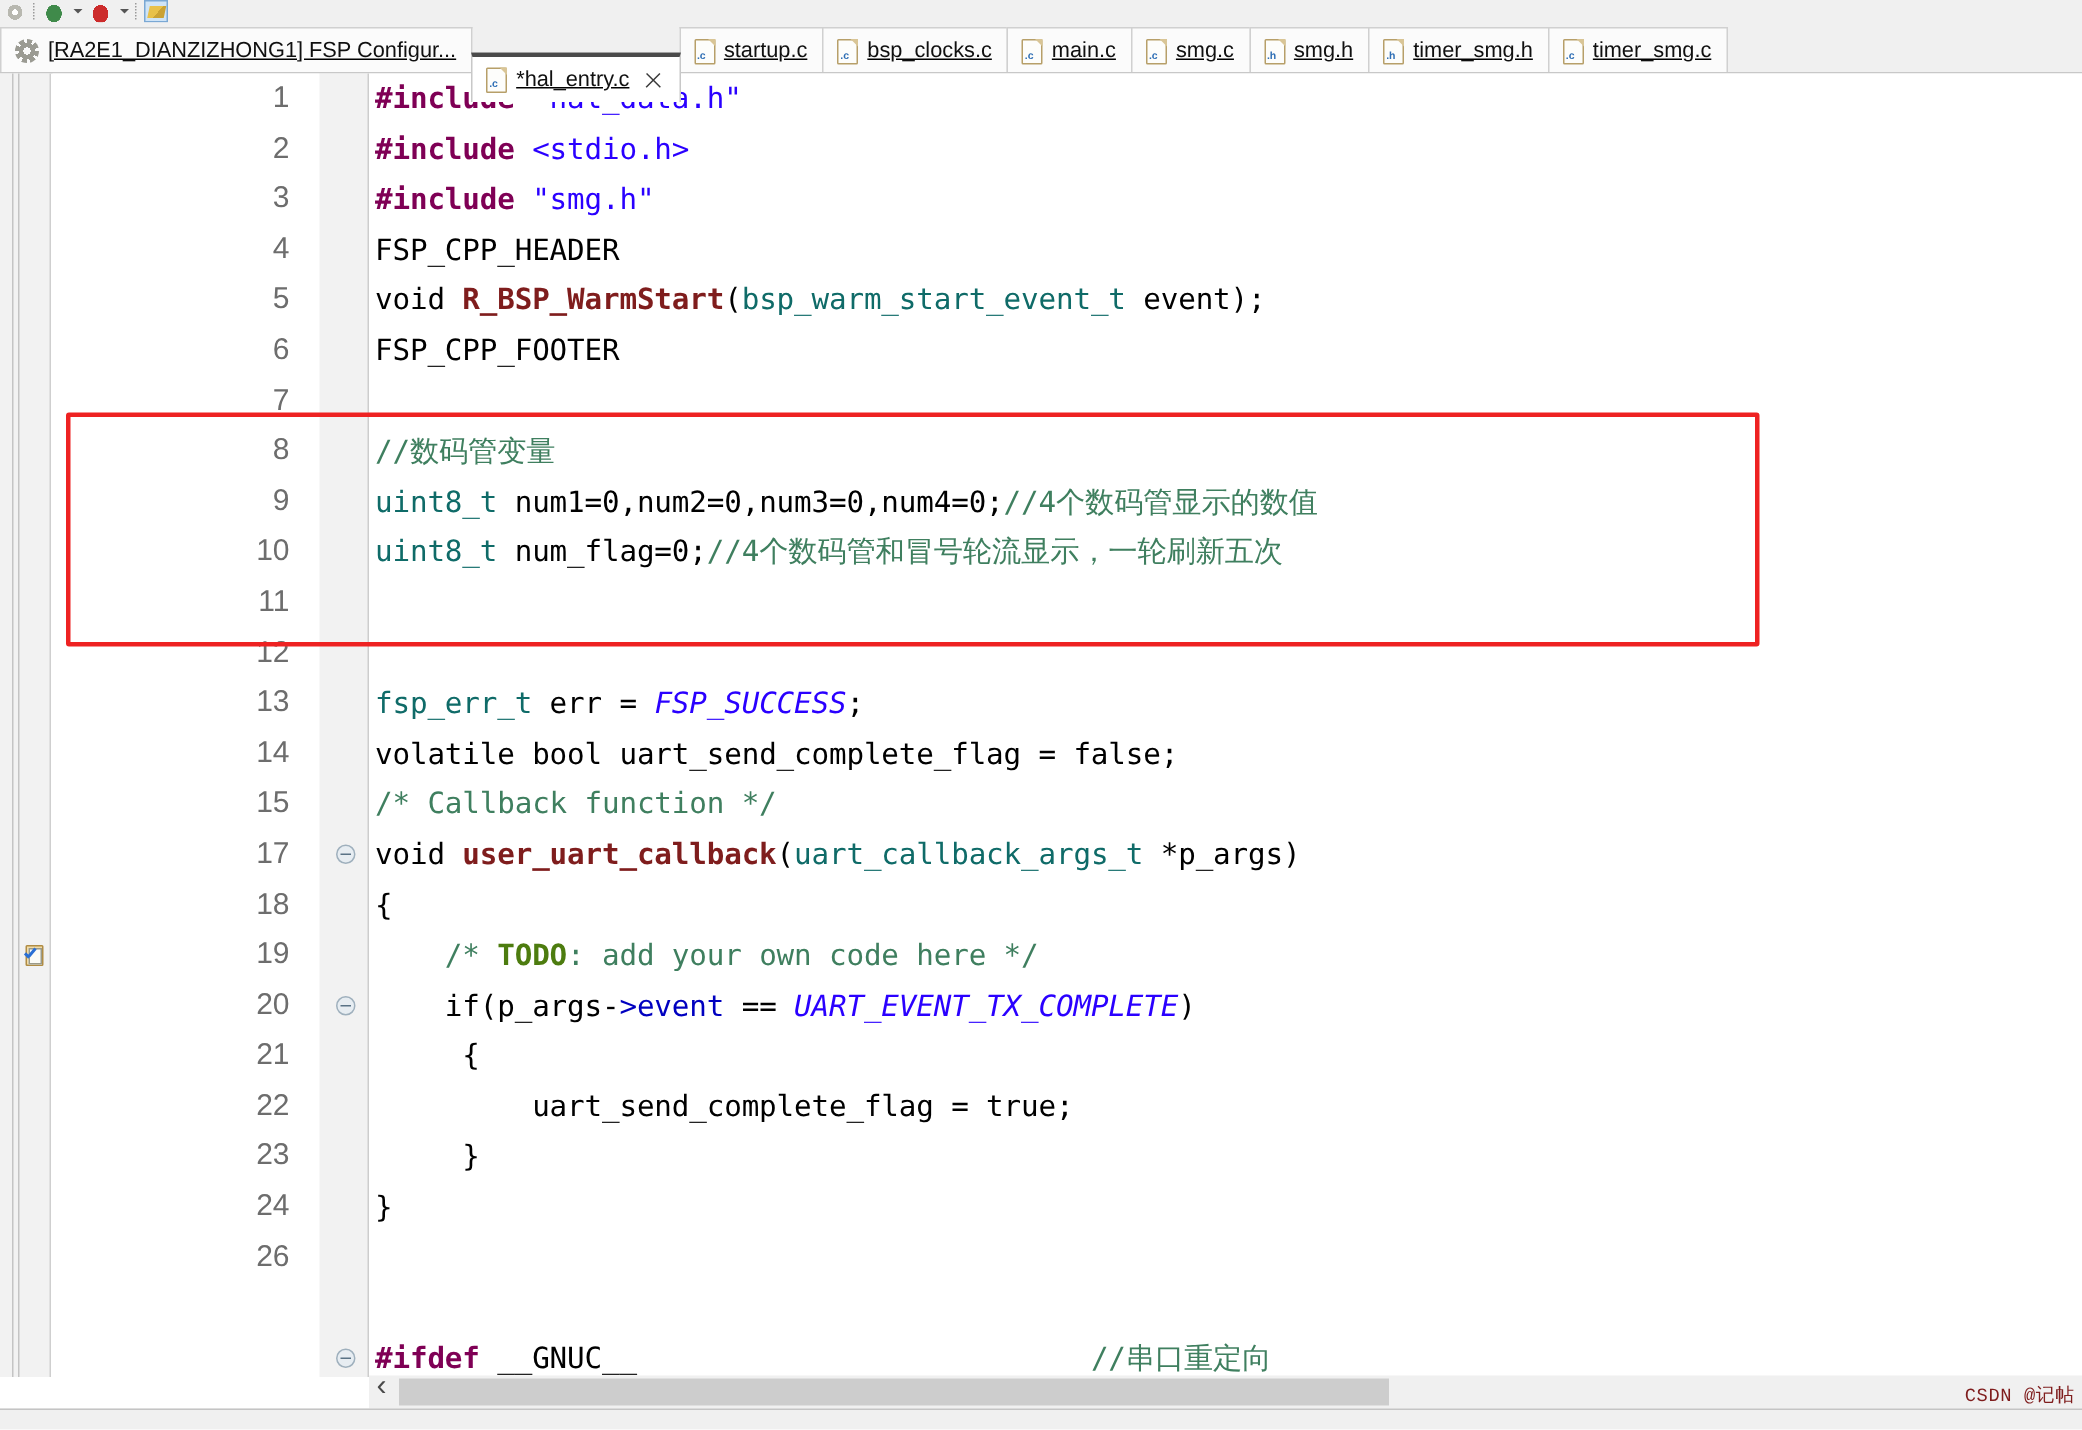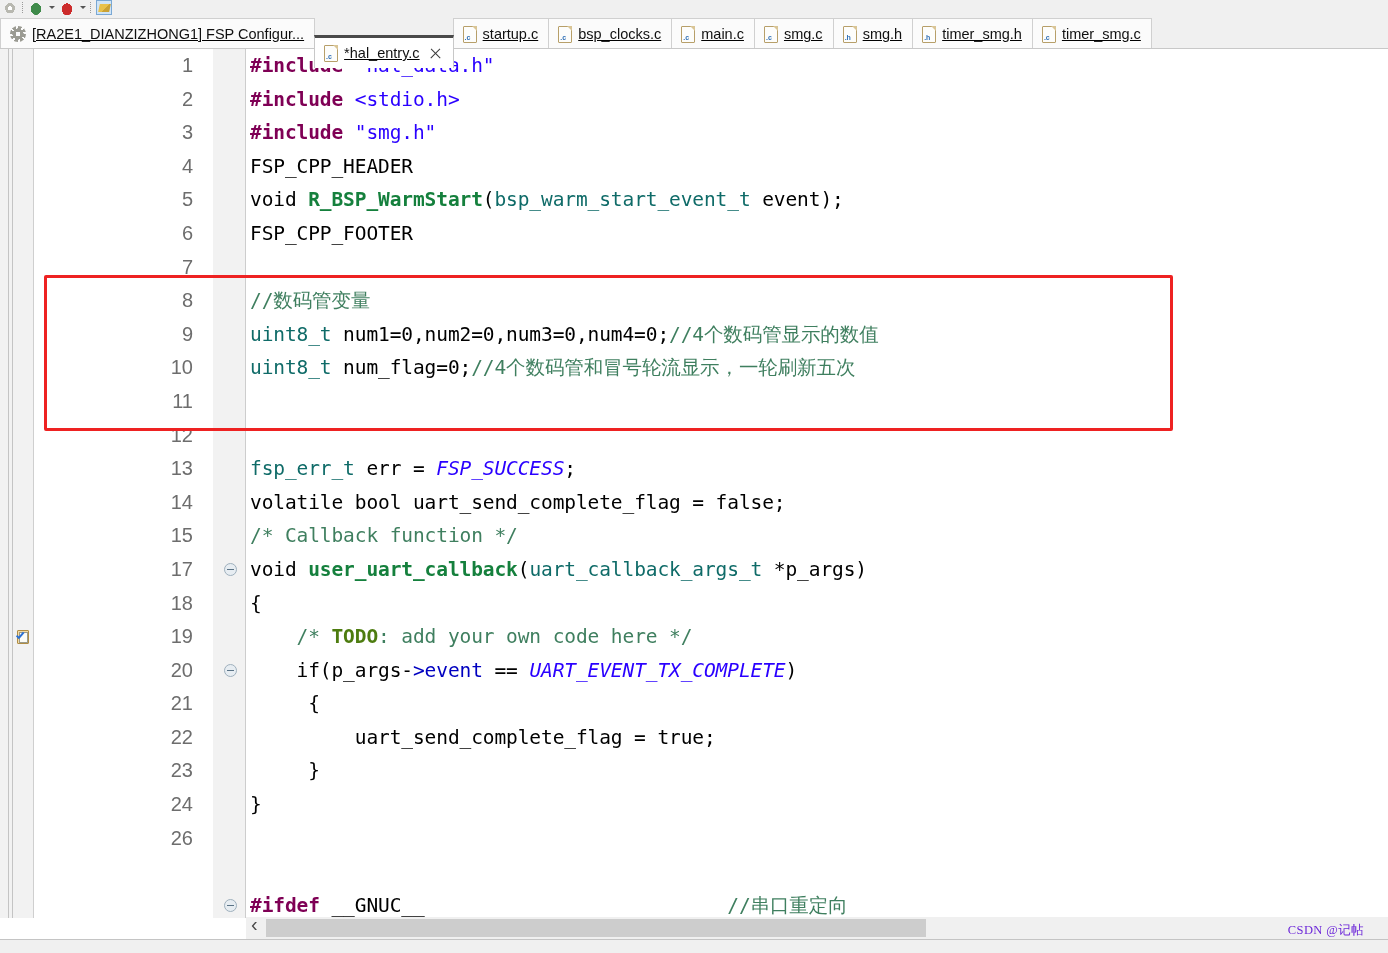--- a/index.html
+++ b/index.html
@@ -174,21 +174,21 @@
     content: ""; position: absolute; left: 2px; top: 5px; width: 7px; height: 1.4px; background: #5a7386;
   }
 
   
   .kw   { color: #000000; font-weight: normal; }   
   .pp   { color: #7f0055; font-weight: bold; }   
   .str  { color: #2a00ff; }                       
   .typ  { color: #0f6b68; }                       
   .cmt  { color: #3f7f5f; }                       
   .todo { color: #4d7c0f; font-weight: bold; }
-  .fn   { color: #15803d; font-weight: bold; }
+  .fn   { color: #7f1d1d; font-weight: bold; }
   .cst  { color: #2a00ff; font-style: italic; }   
   .fld  { color: #0000c0; }                       
 
   
   .redbox {
     position: absolute; left: 44px; top: 226px; width: 1129px; height: 156px;
     border: 3px solid #ee2222; border-radius: 2px;
     pointer-events: none; z-index: 9;
   }
 
@@ -208,23 +208,23 @@
   .hs-thumb {
     height: 18px; width: 660px; background: #cdcdcd; flex: none;
   }
   .hs-track { flex: 1; height: 18px; background: #f0f0f0; }
 
   .statusbar {
     position: absolute; left: 0; bottom: 0; width: 1388px; height: 14px;
     background: #f0f0f0; border-top: 1px solid #c4c4c4;
   }
   .watermark {
-    position: absolute; right: 24px; bottom: 14px;
-    font-size: 12.5px; color: #6d28d9;
-    font-family: Liberation Serif, serif;
+    position: absolute; right: 5px; bottom: 14px;
+    font-size: 12.5px; color: #7f1d1d;
+    font-family: Liberation Mono, monospace;
     letter-spacing: 0.4px;
   }
 </style>
 </head>
 <body>
 
 <div id="app">
 
   <div class="toolbar">
     <div class="tb-ico tb-gear"></div>

